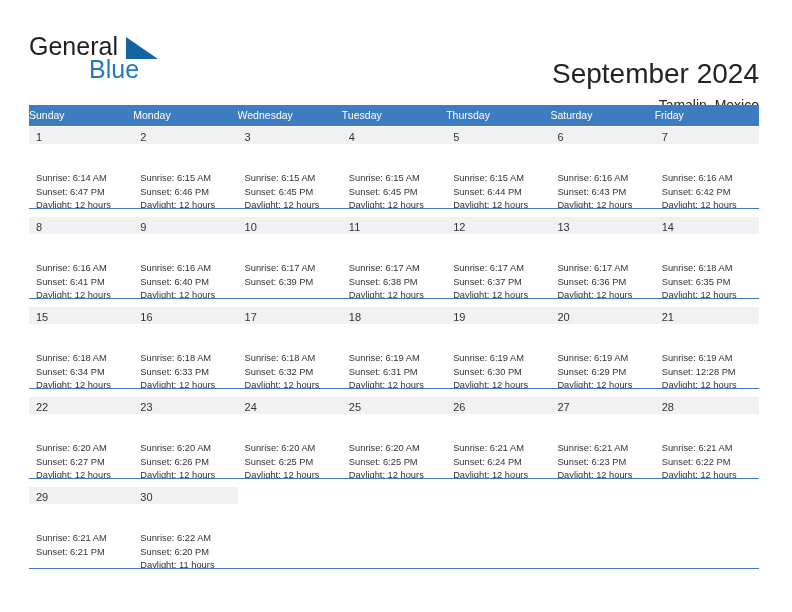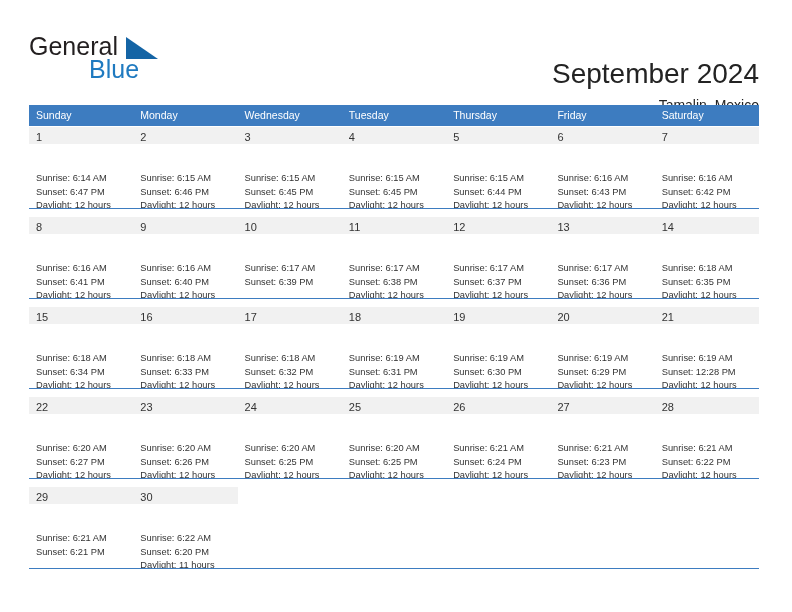--- a/index.html
+++ b/index.html
@@ -95,21 +95,20 @@
   .weekdays {
     display: flex;
     background: #3d7cc0;
     height: 21px;
   }
   .weekday {
     flex: 1 1 0;
     color: #ffffff;
     font-size: 10.5px;
     line-height: 21px;
-    padding-left: 7px;
     box-sizing: border-box;
     white-space: nowrap;
     overflow: hidden;
   }
 
   .week {
     display: flex;
     border-top: 1px solid #ffffff;
     position: relative;
   }
@@ -182,22 +181,22 @@
   </div>
 
   <div class="calendar">
 
     <div class="weekdays">
       <div class="weekday">Sunday</div>
       <div class="weekday">Monday</div>
       <div class="weekday">Wednesday</div>
       <div class="weekday">Tuesday</div>
       <div class="weekday">Thursday</div>
+      <div class="weekday">Saturday</div>
       <div class="weekday">Friday</div>
-      <div class="weekday">Saturday</div>
     </div>
 
     <div class="week">
       <div class="day">
         <div class="day-num-band"><span class="day-num">1</span></div>
         <div class="day-info">
           <div>Sunrise: 6:14 AM</div>
           <div>Sunset: 6:47 PM</div>
           <div class="dl">Daylight: 12 hours and 32 minutes.</div>
         </div>

